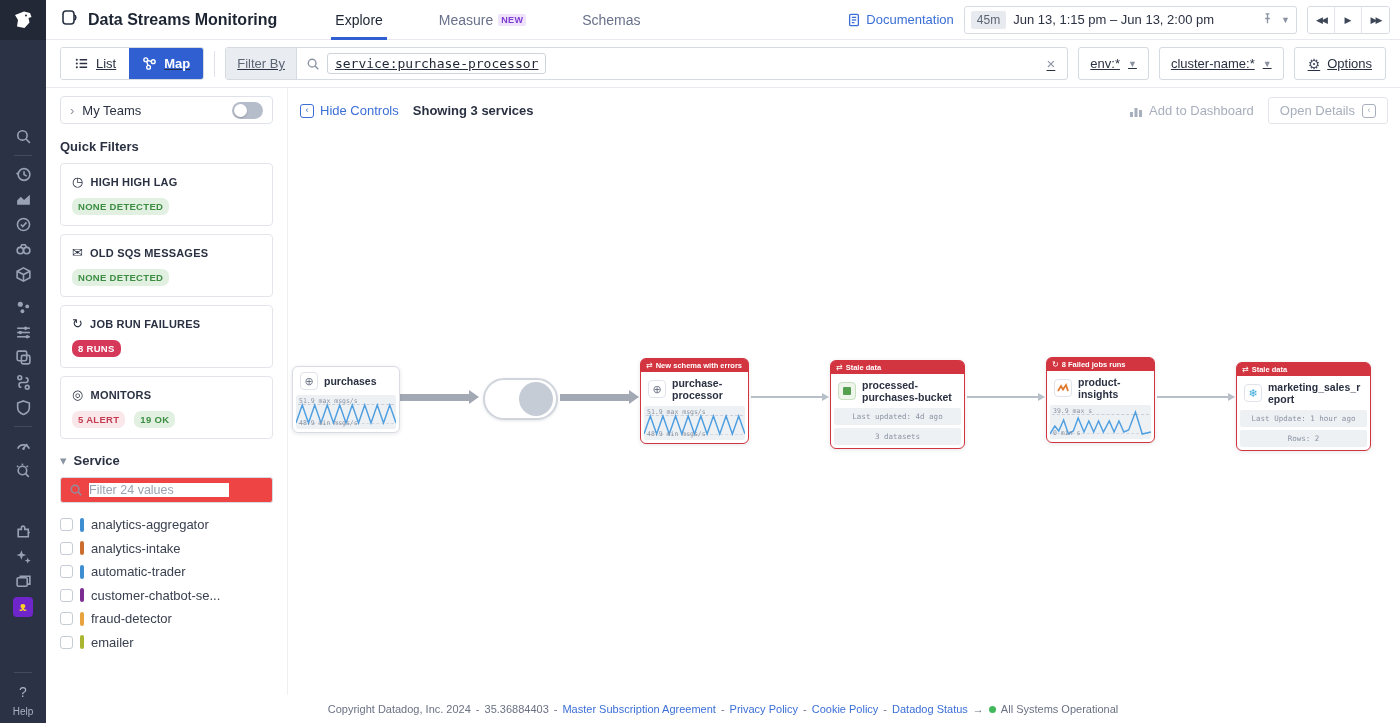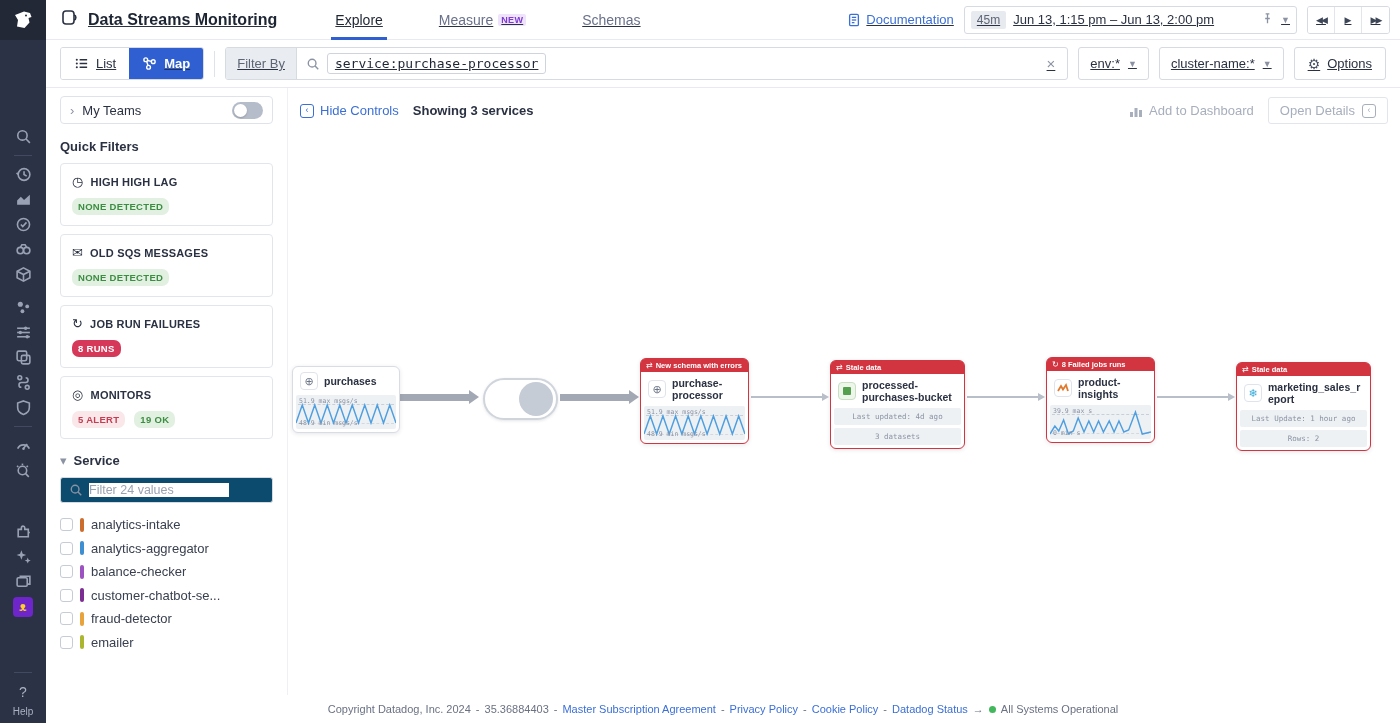--- a/index.html
+++ b/index.html
@@ -14,21 +14,21 @@
   .snav svg { width:17px; height:17px; stroke:#99a2b4; fill:none; stroke-width:1.5; }
   .gdiv { width:18px; height:1px; background:#414a60; margin:6px 0; }
   .bits-box { width:20px; height:20px; background:#6e25c9; border-radius:4px; color:#ffd028; font-size:12px; display:flex; align-items:center; justify-content:center; font-weight:700;}
   .gnav .bottom { margin-top:auto; display:flex; flex-direction:column; align-items:center; padding-bottom:6px; width:46px;}
   .help-q { font-size:14px; color:#aab2c2; }
   .help-lbl { font-size:10px; color:#aab2c2; margin-top:2px; }
 
   .main { flex:1; display:flex; flex-direction:column; min-width:0; }
 
   
-  .topbar { height:40px; border-bottom:1px solid #e8eaef; display:flex; align-items:center; padding:0 10px 0 14px; flex-shrink:0;text-decoration:underline;}
+  .topbar { height:40px; border-bottom:1px solid #e8eaef; display:flex; align-items:center; padding:0 10px 0 14px; flex-shrink:0;}
   .tb-left { display:flex; align-items:center; height:40px; }
   .dsm-icon svg { width:20px; height:20px; stroke:#2a3142; fill:none; stroke-width:1.6;}
   .page-title { font-size:16px; font-weight:700; color:#1d2533; margin-left:8px; white-space:nowrap;}
   .tabs { display:flex; margin-left:30px; height:40px; }
   .tab { height:40px; display:flex; align-items:center; padding:0 4px; margin:0 24px; font-size:14px; color:#69718a; position:relative; cursor:pointer; white-space:nowrap;}
   .tab.active { color:#1d2533;text-align:center; }
   .tab.active::after { content:""; position:absolute; left:0; right:0; bottom:0; height:3px; background:#2f5fd0; }
   .new-badge { font-size:9px; font-weight:700; color:#7e3bd0; background:#efe3fc; border-radius:2px; padding:1px 3px; margin-left:5px; letter-spacing:.3px;}
   .tb-right { margin-left:auto; display:flex; align-items:center; gap:10px; }
   .doc-link { display:flex; align-items:center; gap:5px; color:#3b6fd6; font-size:13px; cursor:pointer;}
@@ -72,21 +72,21 @@
   .qf-card { border:1px solid #e2e6eb; border-radius:4px; padding:10px 11px; margin-bottom:8px; cursor:pointer; background:#fff;}
   .qf-head { display:flex; align-items:center; gap:7px; font-size:11px; font-weight:700; color:#2a3142; letter-spacing:.2px;}
   .qf-ico { font-size:13px; color:#2a3142; font-weight:400;}
   .qf-badges { margin-top:9px; display:flex; gap:9px;}
   .badge { font-size:9.5px; font-weight:700; padding:3px 6px; border-radius:7px; letter-spacing:.3px;}
   .badge.ok { background:#e1f0e1; color:#3c8d42;}
   .badge.alert { background:#fae7ea; color:#c43d52;}
   .badge.alert-solid { background:#d6385a; color:#fff;}
   .svc-head { display:flex; align-items:center; gap:7px; margin:14px 0 9px; cursor:pointer;}
   .svc-title { font-size:13px; font-weight:700; color:#2a3142;}
-  .svc-filter { display:flex; align-items:center; gap:6px; border:1px solid #d6dae1; border-radius:3px; height:26px; padding:0 8px; background:#0c4a6e;}
+  .svc-filter { display:flex; align-items:center; gap:6px; border:1px solid #d6dae1; border-radius:3px; height:26px; padding:0 8px; background:#ef4444;}
   .svc-filter input { border:none; outline:none; font-size:12.5px; color:#2a3142; width:140px; font-family:"Liberation Sans", sans-serif;}
   .svc-filter input::placeholder { color:#9aa3b2; }
   .svc-list { margin-top:10px; }
   .svc-item { display:flex; align-items:center; gap:7px; height:23.5px; cursor:pointer;}
   .cbx { width:13px; height:13px; border:1px solid #c6ccd6; border-radius:3px; background:#fff; flex-shrink:0;}
   .cbar { width:4px; height:14px; border-radius:2px; flex-shrink:0;}
   .svc-name { font-size:13px; color:#39404f; white-space:nowrap; overflow:hidden;}
 
   
   .canvas { flex:1; position:relative; background:#fff; min-width:0;}
@@ -419,32 +419,32 @@
               <svg viewBox="0 0 16 16">
                 <circle cx="7" cy="7" r="4.4"></circle>
                 <line x1="10.4" y1="10.4" x2="14" y2="14"></line>
               </svg>
             </span>
           <input type="text" placeholder="Filter 24 values" style="">
         </div>
         <div class="svc-list">
           <div class="svc-item">
               <span class="cbx"></span>
+              <span class="cbar" style="background: rgb(61, 143, 209);"></span>
+              <span class="svc-name">analytics-aggregator</span>
+            </div>
+          <div class="svc-item">
+              <span class="cbx"></span>
               <span class="cbar" style="background: rgb(204, 109, 45);"></span>
               <span class="svc-name">analytics-intake</span>
             </div>
           <div class="svc-item">
               <span class="cbx"></span>
               <span class="cbar" style="background: rgb(61, 143, 209);"></span>
-              <span class="svc-name">analytics-aggregator</span>
-            </div>
-          <div class="svc-item">
-              <span class="cbx"></span>
-              <span class="cbar" style="background: rgb(156, 83, 193);"></span>
-              <span class="svc-name">balance-checker</span>
+              <span class="svc-name">automatic-trader</span>
             </div>
           <div class="svc-item">
               <span class="cbx"></span>
               <span class="cbar" style="background: rgb(124, 45, 146);"></span>
               <span class="svc-name">customer-chatbot-se...</span>
             </div>
           <div class="svc-item">
               <span class="cbx"></span>
               <span class="cbar" style="background: rgb(232, 163, 60);"></span>
               <span class="svc-name">fraud-detector</span>

